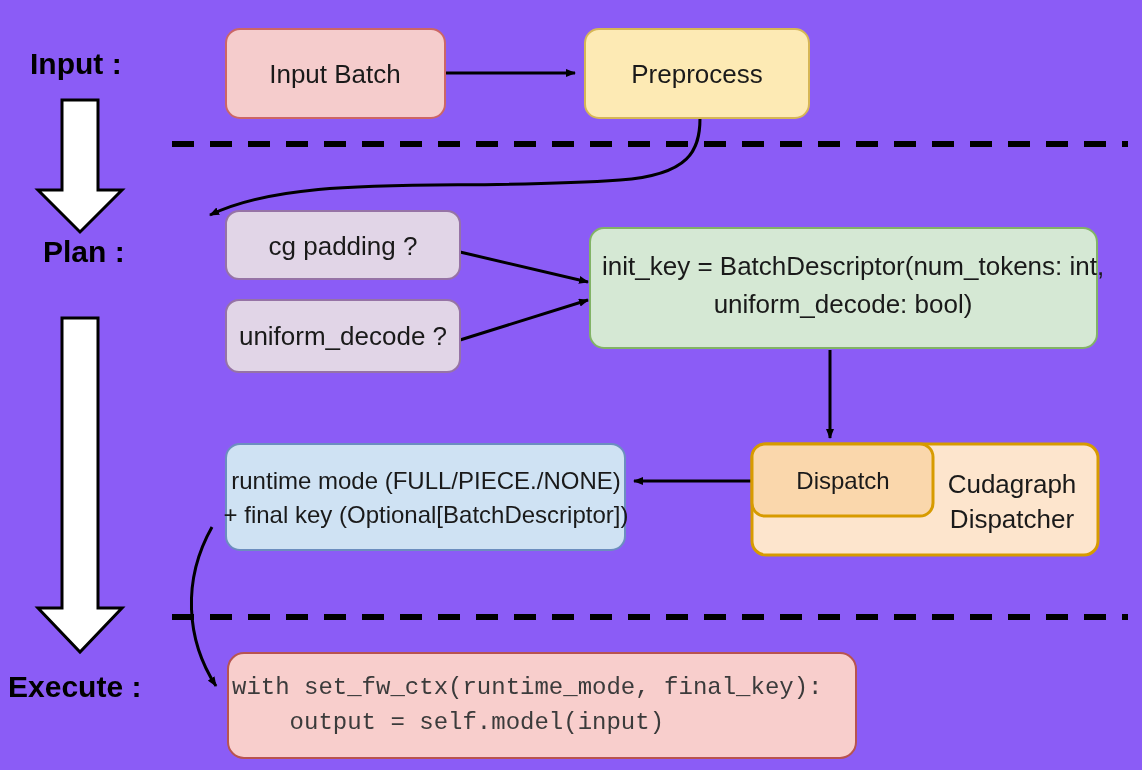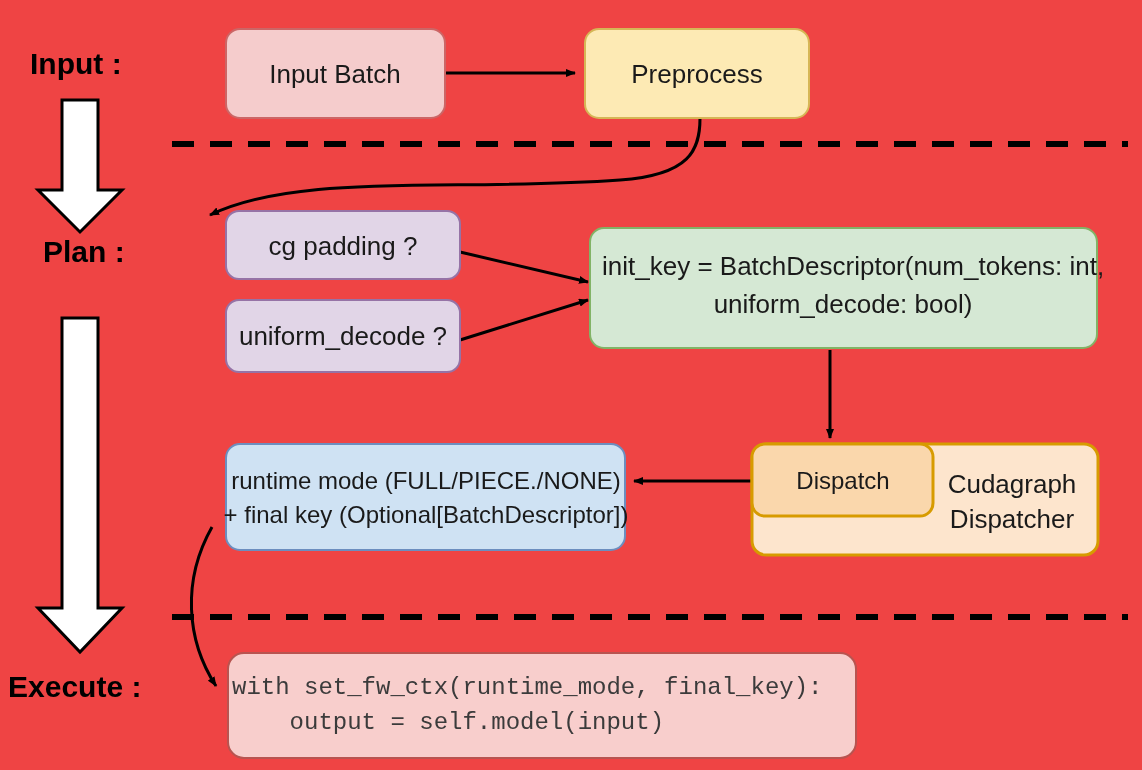--- a/index.html
+++ b/index.html
@@ -10,21 +10,21 @@
   body {
     width: 1142px;
     height: 770px;
     overflow: hidden;
     font-family: "Liberation Sans", sans-serif;
   }
   #diagram-root {
     position: relative;
     width: 1142px;
     height: 770px;
-    background: #ef4444;
+    background: #8b5cf6;
   }
   svg.canvas {
     position: absolute;
     top: 0;
     left: 0;
     width: 1142px;
     height: 770px;
   }
   .stage-label {
     font-family: "Liberation Sans", sans-serif;

